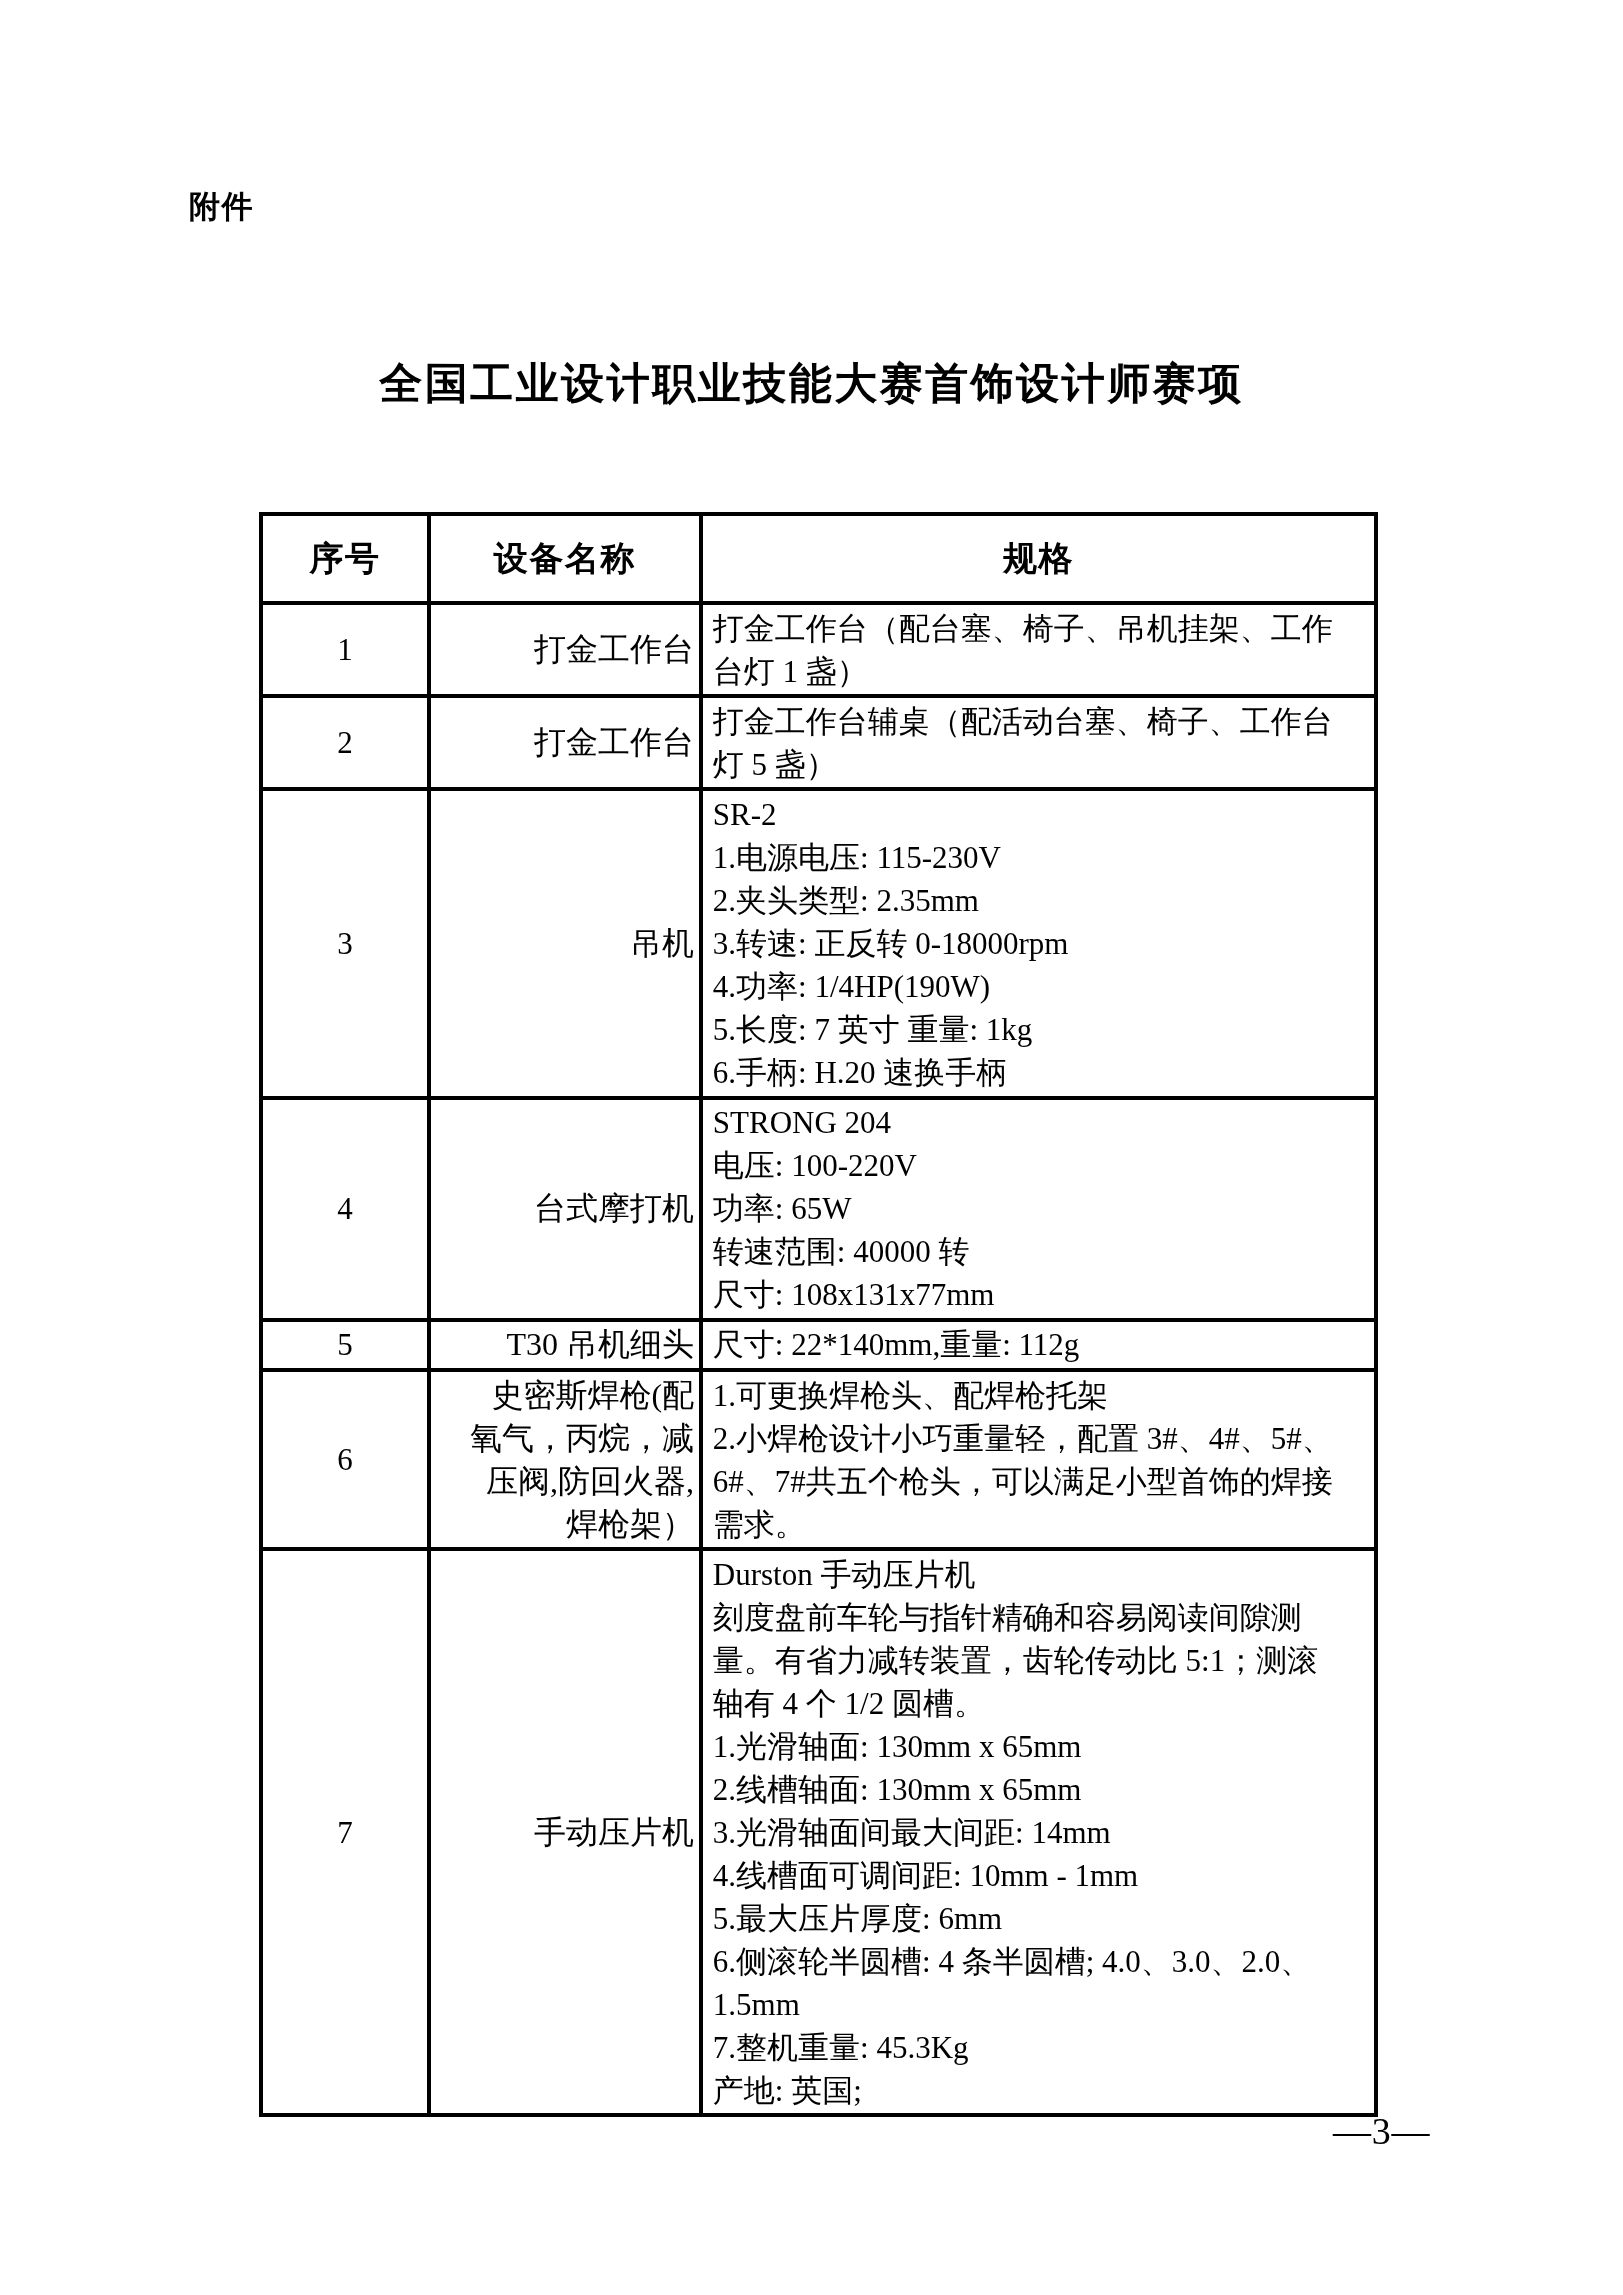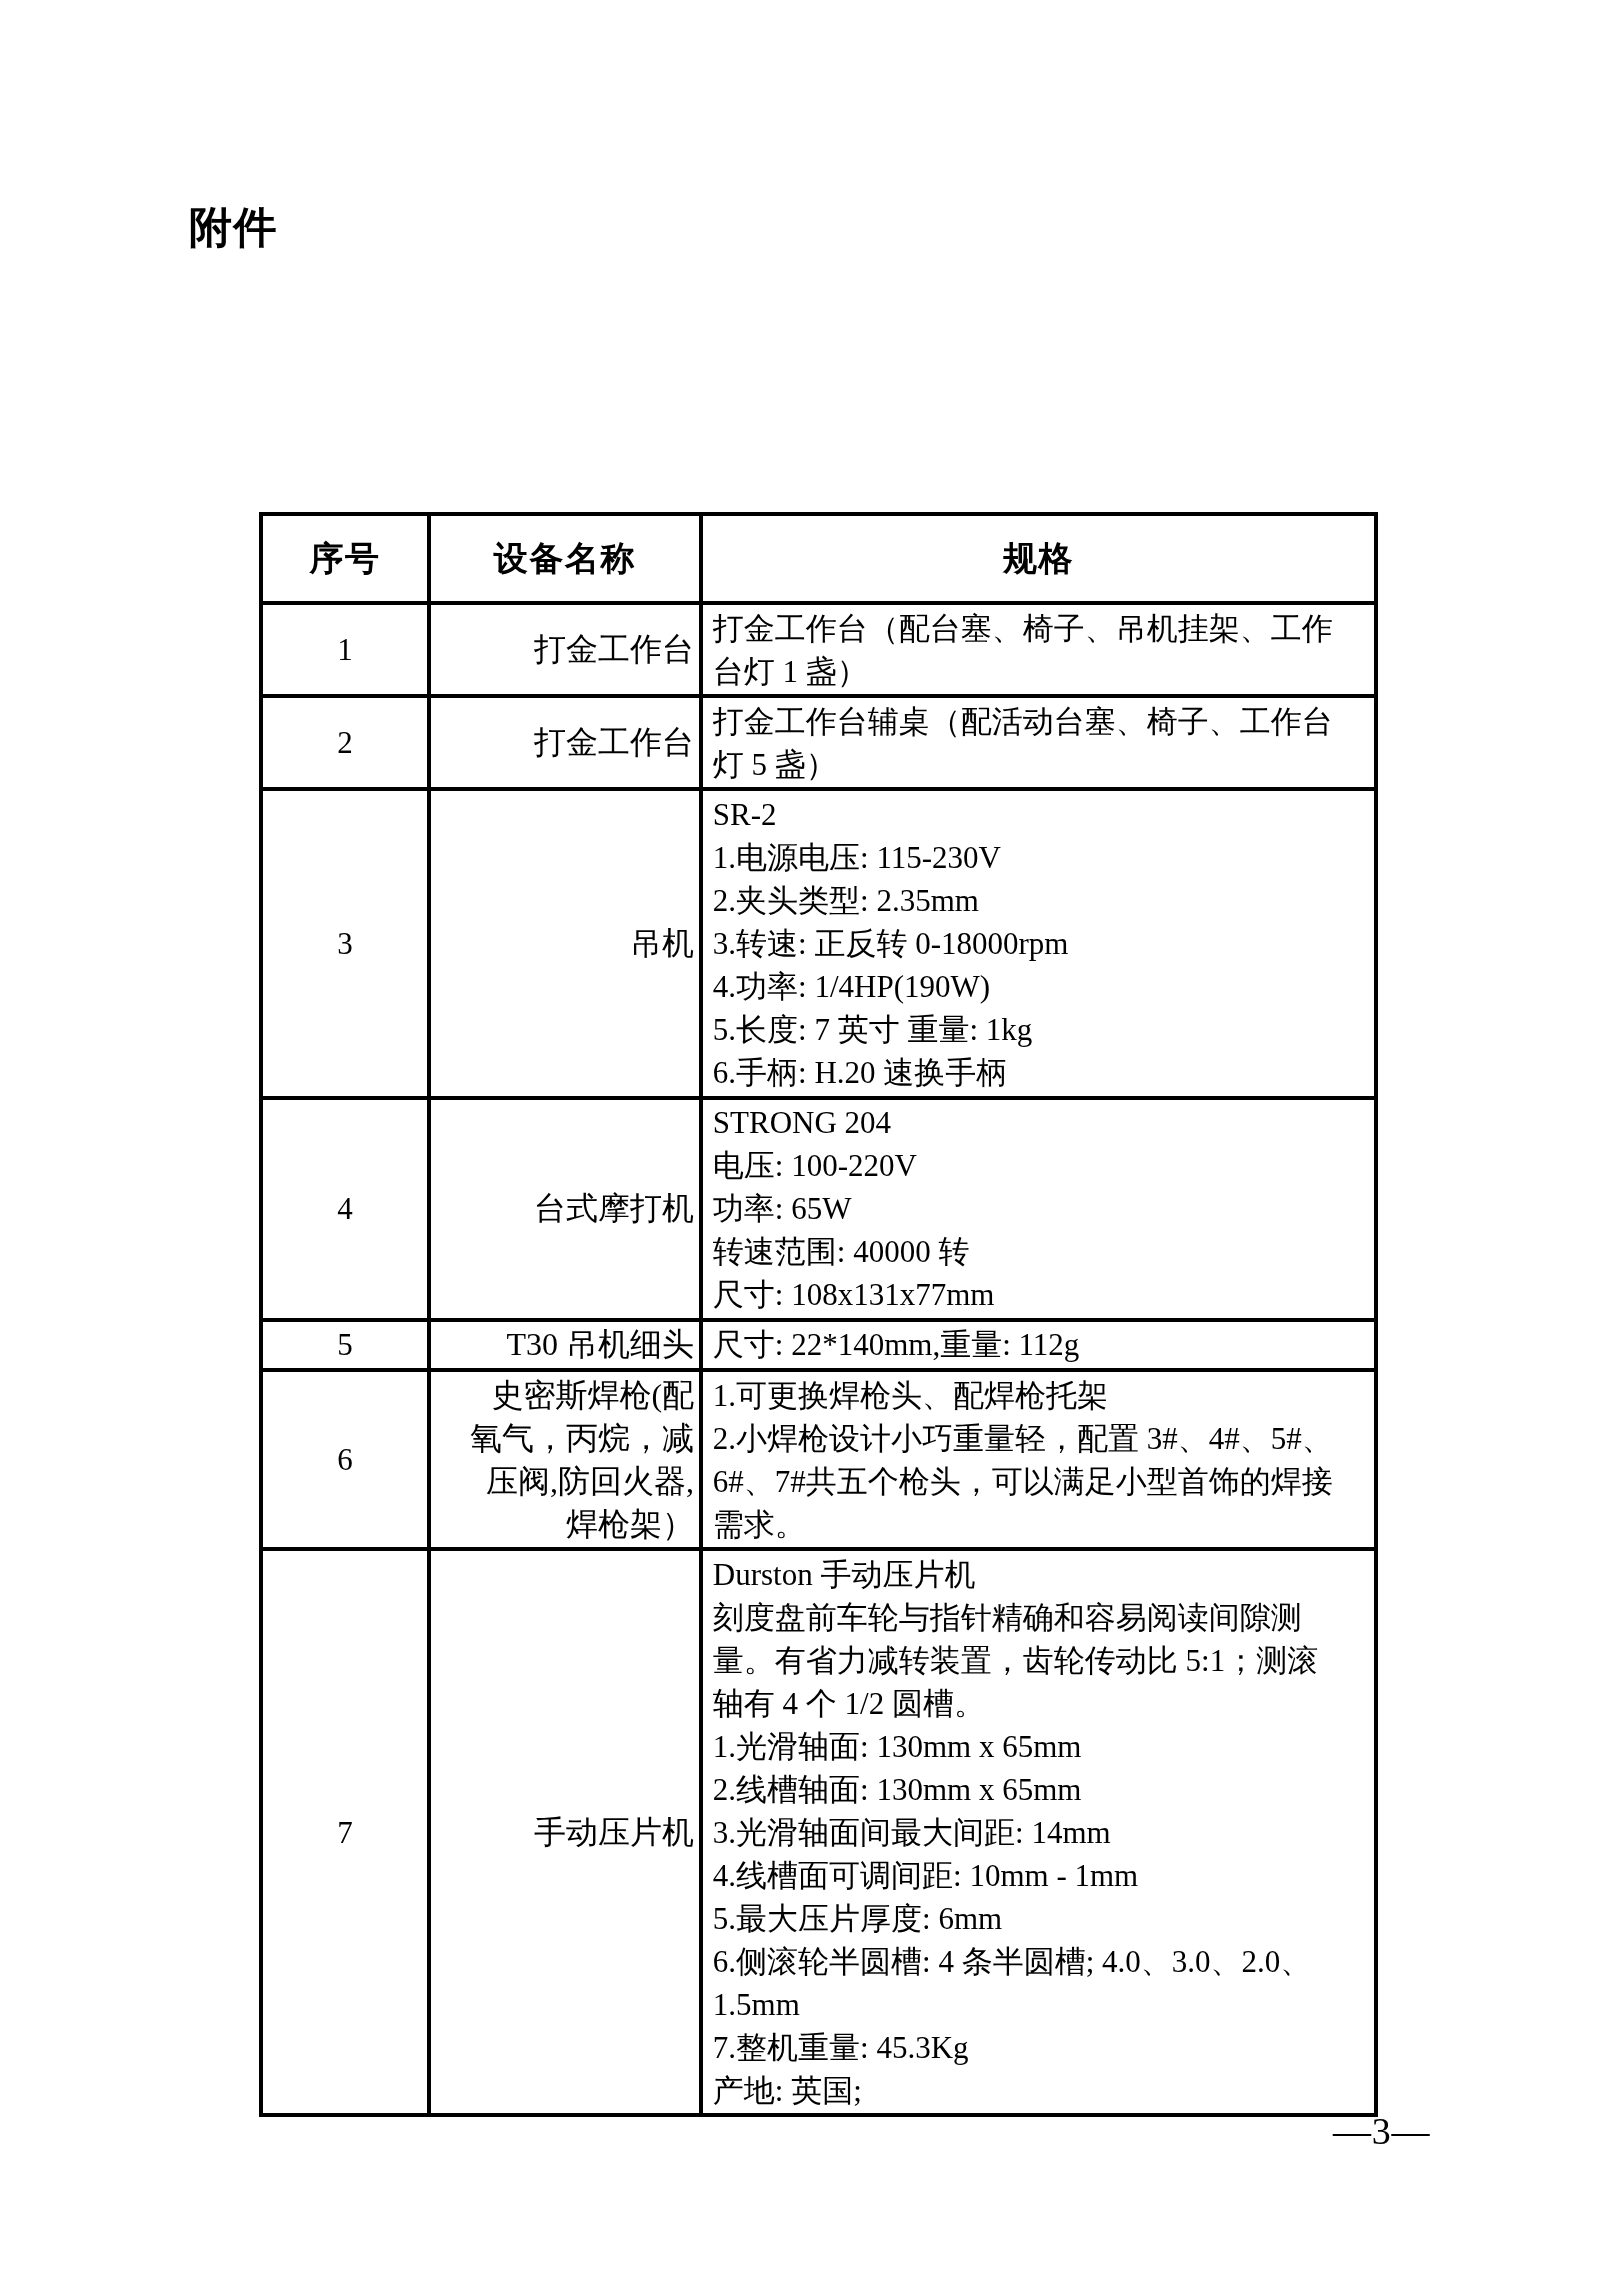--- a/index.html
+++ b/index.html
@@ -5,25 +5,24 @@
   * { margin:0; padding:0; box-sizing:border-box; }
   html,body { background:#ffffff; }
   body {
     position:relative;
     width:1623px; height:2295px;
     font-family:"Liberation Serif", serif;
     color:#000;
   }
   .attachment-label {
     position:absolute; left:189px; top:182px;
-    font-family:Liberation Mono, monospace;
+    font-family:Liberation Sans, sans-serif;
     font-weight:700;
-    font-size:43px; line-height:49px;
+    font-size:31px; line-height:49px;
     letter-spacing:1.6px;
-    margin-top:24px;
   }
   .title-block {
     position:absolute; top:358px; left:0; width:100%;
     text-align:center;
   }
   .title-line {
     font-weight:700; font-size:43px; line-height:51px;
     letter-spacing:2.5px;
   }
   .title-line + .title-line { margin-top:36px; }
@@ -61,20 +60,21 @@
     position:absolute; left:1333px; top:2109px;
     font-size:38px; letter-spacing:0.8px;
   }
 </style>
 </head>
 <body>
 
 <div class="attachment-label">附件</div>
 
 <div class="title-block">
+  <div class="title-line">全国工业设计职业技能大赛首饰设计师赛项</div>
 </div>
 
 <table class="equipment">
   <colgroup>
     <col style="width:168px">
     <col style="width:272px">
     <col style="width:675px">
   </colgroup>
   <thead>
     <tr>

